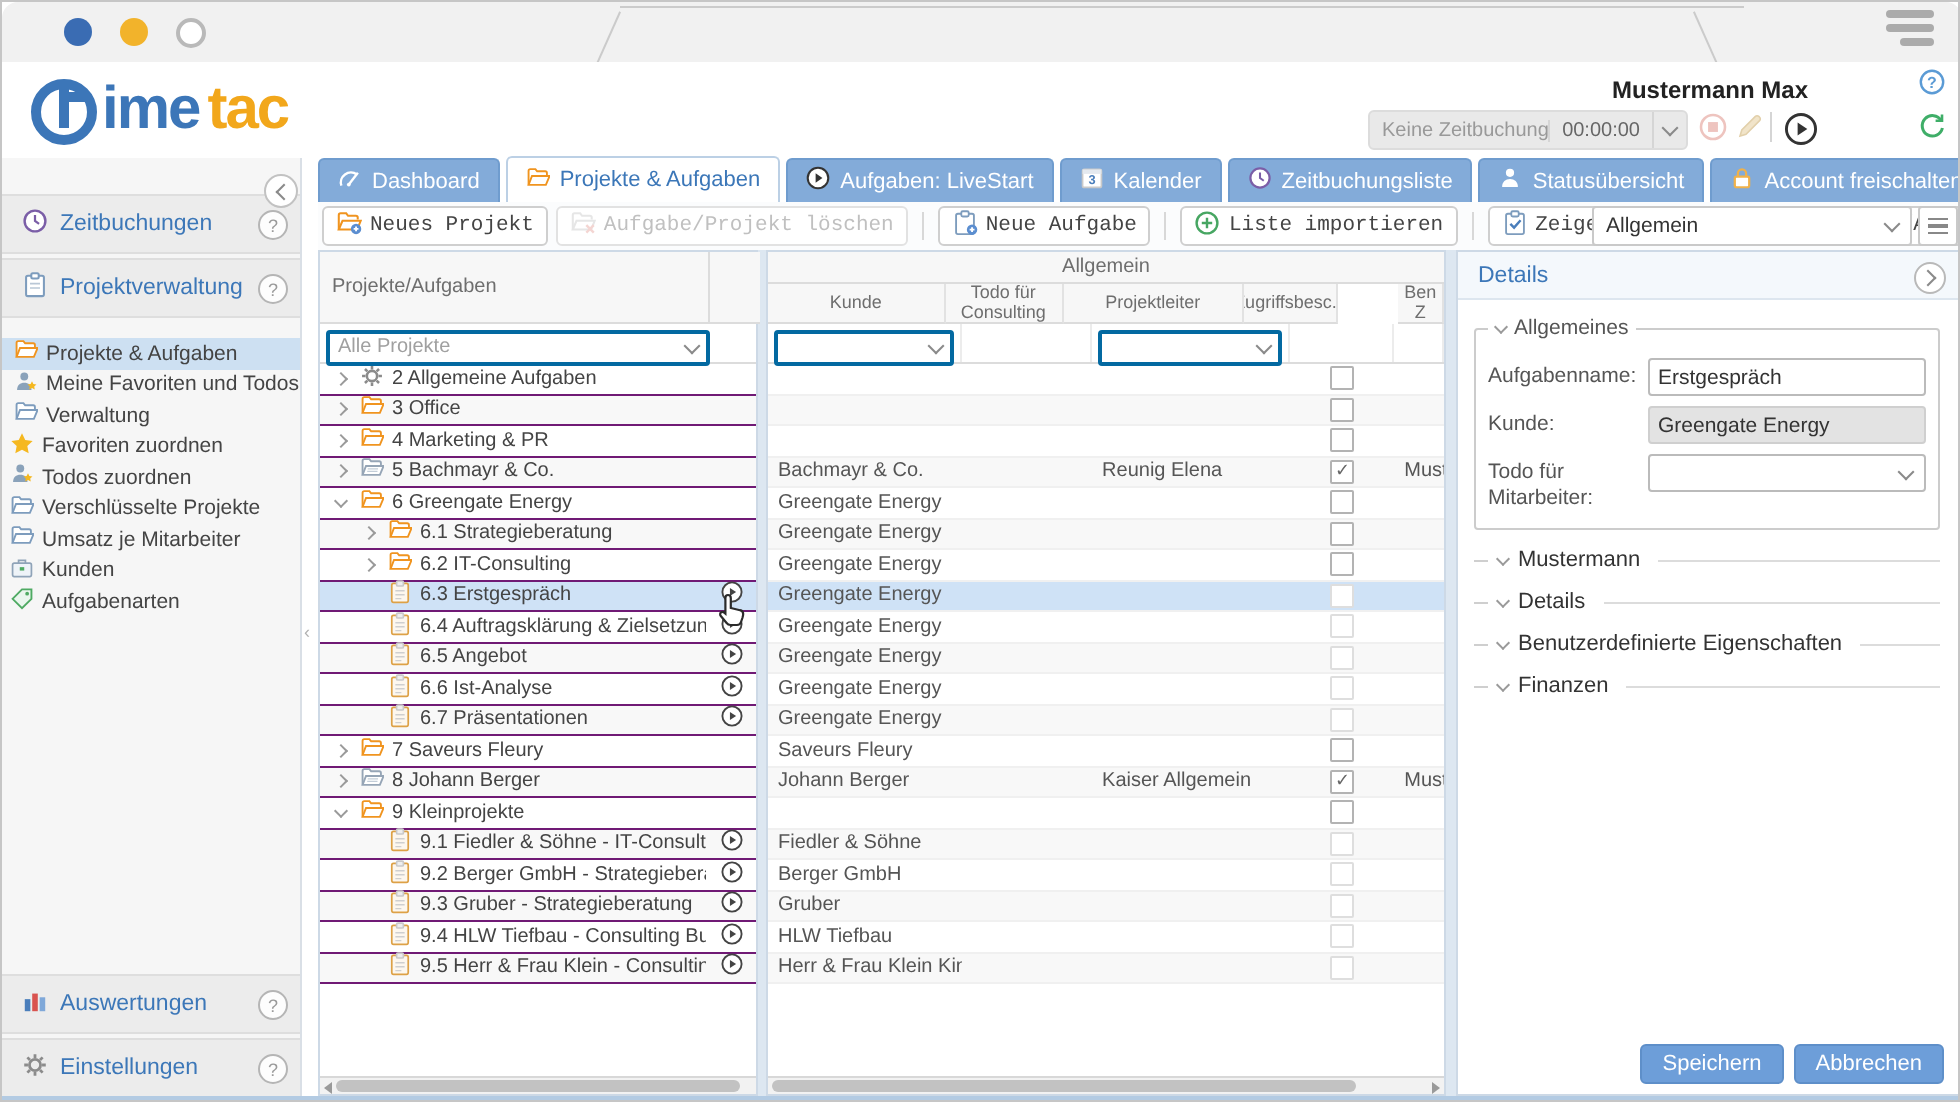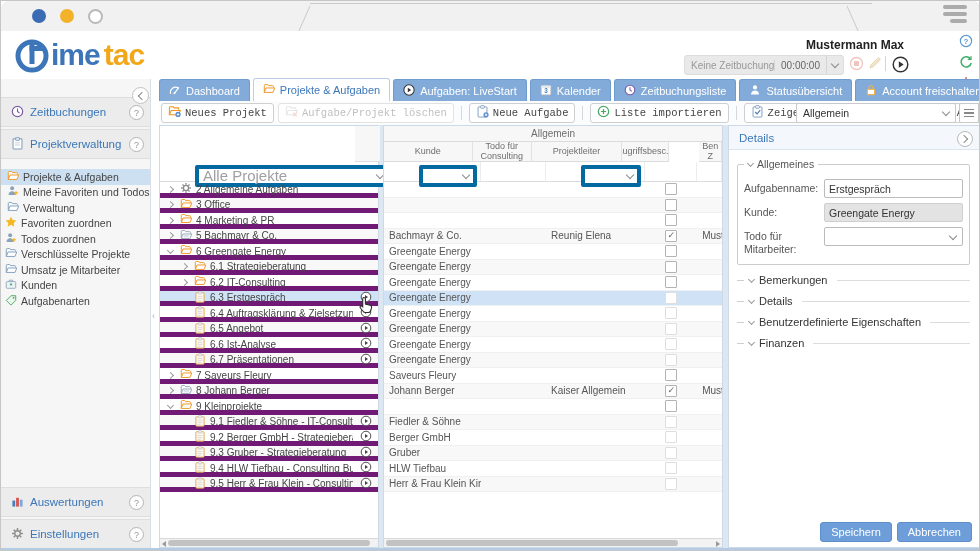--- a/index.html
+++ b/index.html
@@ -78,26 +78,26 @@
   .workspace{position:absolute;left:158px;top:124px;width:822px;height:424px;background:#dde7f1;}
   .panel{position:absolute;top:0;height:423px;background:#fff;border:1px solid #cdd9e6;box-sizing:border-box;}
   .treepanel{left:0;width:220px;}
   .gridpanel{left:224px;width:340px;}
   .detailpanel{left:569px;width:253px;}
   .hdrcell{background:#f7f7f7;border-bottom:1px solid #dcdcdc;color:#6e6e6e;}
   .tree-hd{position:absolute;left:0;top:0;width:195px;height:36px;box-sizing:border-box;border-right:1px solid #dcdcdc;
            display:flex;align-items:center;padding-left:6px;font-size:10px;}
   .play-hd{position:absolute;left:195px;top:0;width:25px;height:36px;box-sizing:border-box;}
   .filter-row{position:absolute;left:0;top:36px;width:100%;height:20px;border-bottom:1px solid #dcdcdc;box-sizing:border-box;background:#fff;}
-  .selbox{position:absolute;top:2.5px;height:14px;border:4px solid #0369a1;border-radius:2px;background:#fff;
-          display:flex;align-items:center;font-size:15px;color:#a0a0a0;margin-left:32px;}
+  .selbox{position:absolute;top:2.5px;height:14px;border:2px solid #0369a1;border-radius:2px;background:#fff;
+          display:flex;align-items:center;font-size:10px;color:#a0a0a0;}
   .selbox .st{flex:1;padding-left:4px;white-space:nowrap;overflow:hidden;}
   .selbox .chev{width:14px;display:flex;justify-content:center;}
   .rows{position:absolute;left:0;top:56px;width:100%;}
-  .trow{position:relative;height:15.5px;box-sizing:border-box;border-bottom:5px solid #701a75;display:flex;align-items:flex-start;font-size:10px;color:#444;}
+  .trow{position:relative;height:15.5px;box-sizing:border-box;border-bottom:1px solid #701a75;display:flex;align-items:flex-end;font-size:10px;color:#444;}
   .trow:nth-child(even){background:#f8f8f8;}
   .trow.sel{background:#cfe2f6;}
   .tree-cell{flex:1;display:flex;align-items:center;overflow:hidden;white-space:nowrap;gap:4px;}
   .play-cell{width:25px;display:flex;justify-content:center;align-items:center;flex-shrink:0;}
   .expander{width:12px;display:flex;justify-content:center;flex-shrink:0;}
   .gchev{display:inline-block;width:4px;height:4px;border-right:1px solid #9a9a9a;border-bottom:1px solid #9a9a9a;}
   .gchev.col{transform:rotate(-45deg);}
   .gchev.exp{transform:rotate(45deg);margin-top:-2px;}
   
   .grp-hd{position:absolute;left:0;top:0;width:100%;height:16px;box-sizing:border-box;text-align:center;font-size:10px;line-height:15px;}
@@ -482,20 +482,21 @@
     <div class="listbtn">
         <div class="lb"></div>
         <div class="lb"></div>
         <div class="lb"></div>
       </div>
   </div>
 
   <div class="workspace">
 
     <div class="panel treepanel">
+      <div class="tree-hd hdrcell">Projekte/Aufgaben</div>
       <div class="play-hd hdrcell"></div>
       <div class="filter-row">
         <div class="selbox" style="left:3px;width:188px;">
           <span class="st">Alle Projekte</span>
           <span class="chev">
               <span class="cchev"></span>
             </span>
         </div>
       </div>
       <div id="tree-rows" class="rows">
@@ -1117,21 +1118,21 @@
                     <span class="cchev"></span>
                   </div>
                 </div>
               </div>
             </div>
         </fieldset>
         <div id="det-sections">
             <div class="det-sec">
               <span class="pre"></span>
               <span class="gchev exp"></span>
-              <span>Bemerkungen</span>
+              <span>Mustermann</span>
               <span class="post"></span>
             </div>
             <div class="det-sec">
               <span class="pre"></span>
               <span class="gchev exp"></span>
               <span>Details</span>
               <span class="post"></span>
             </div>
             <div class="det-sec">
               <span class="pre"></span>

